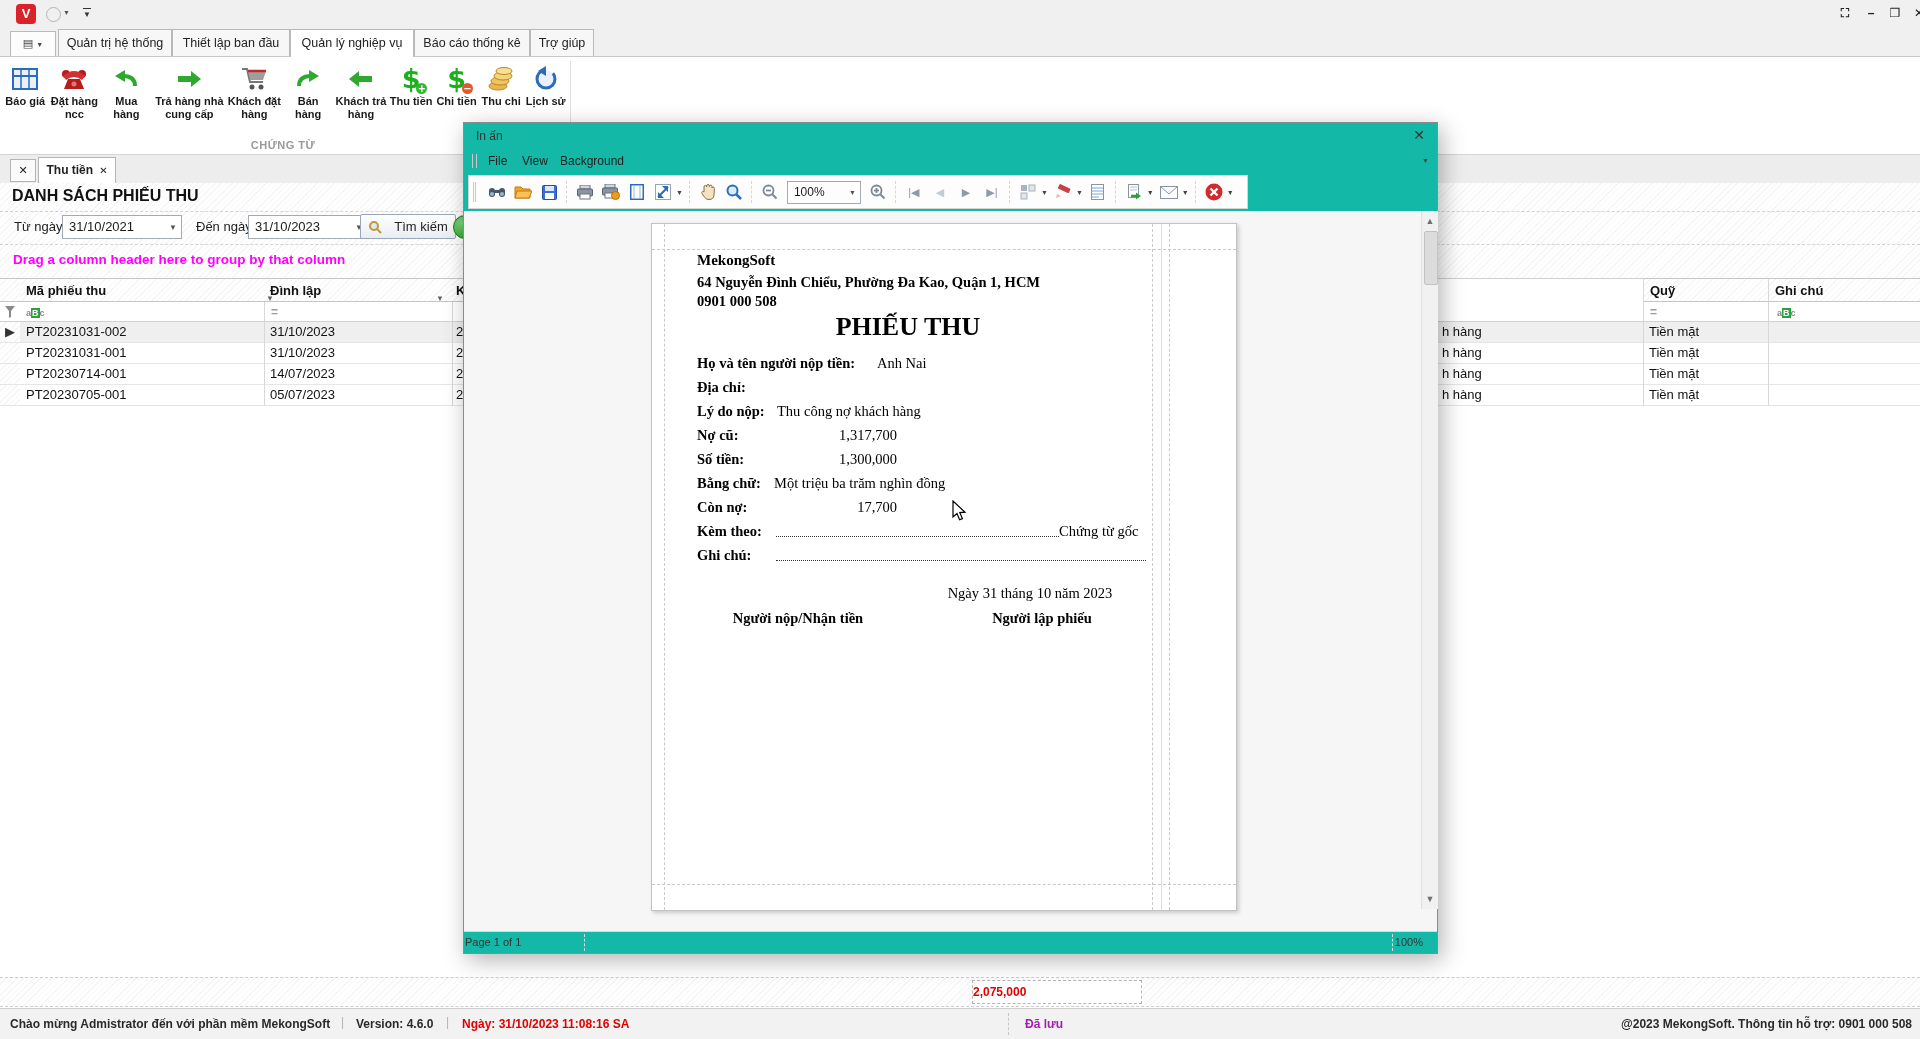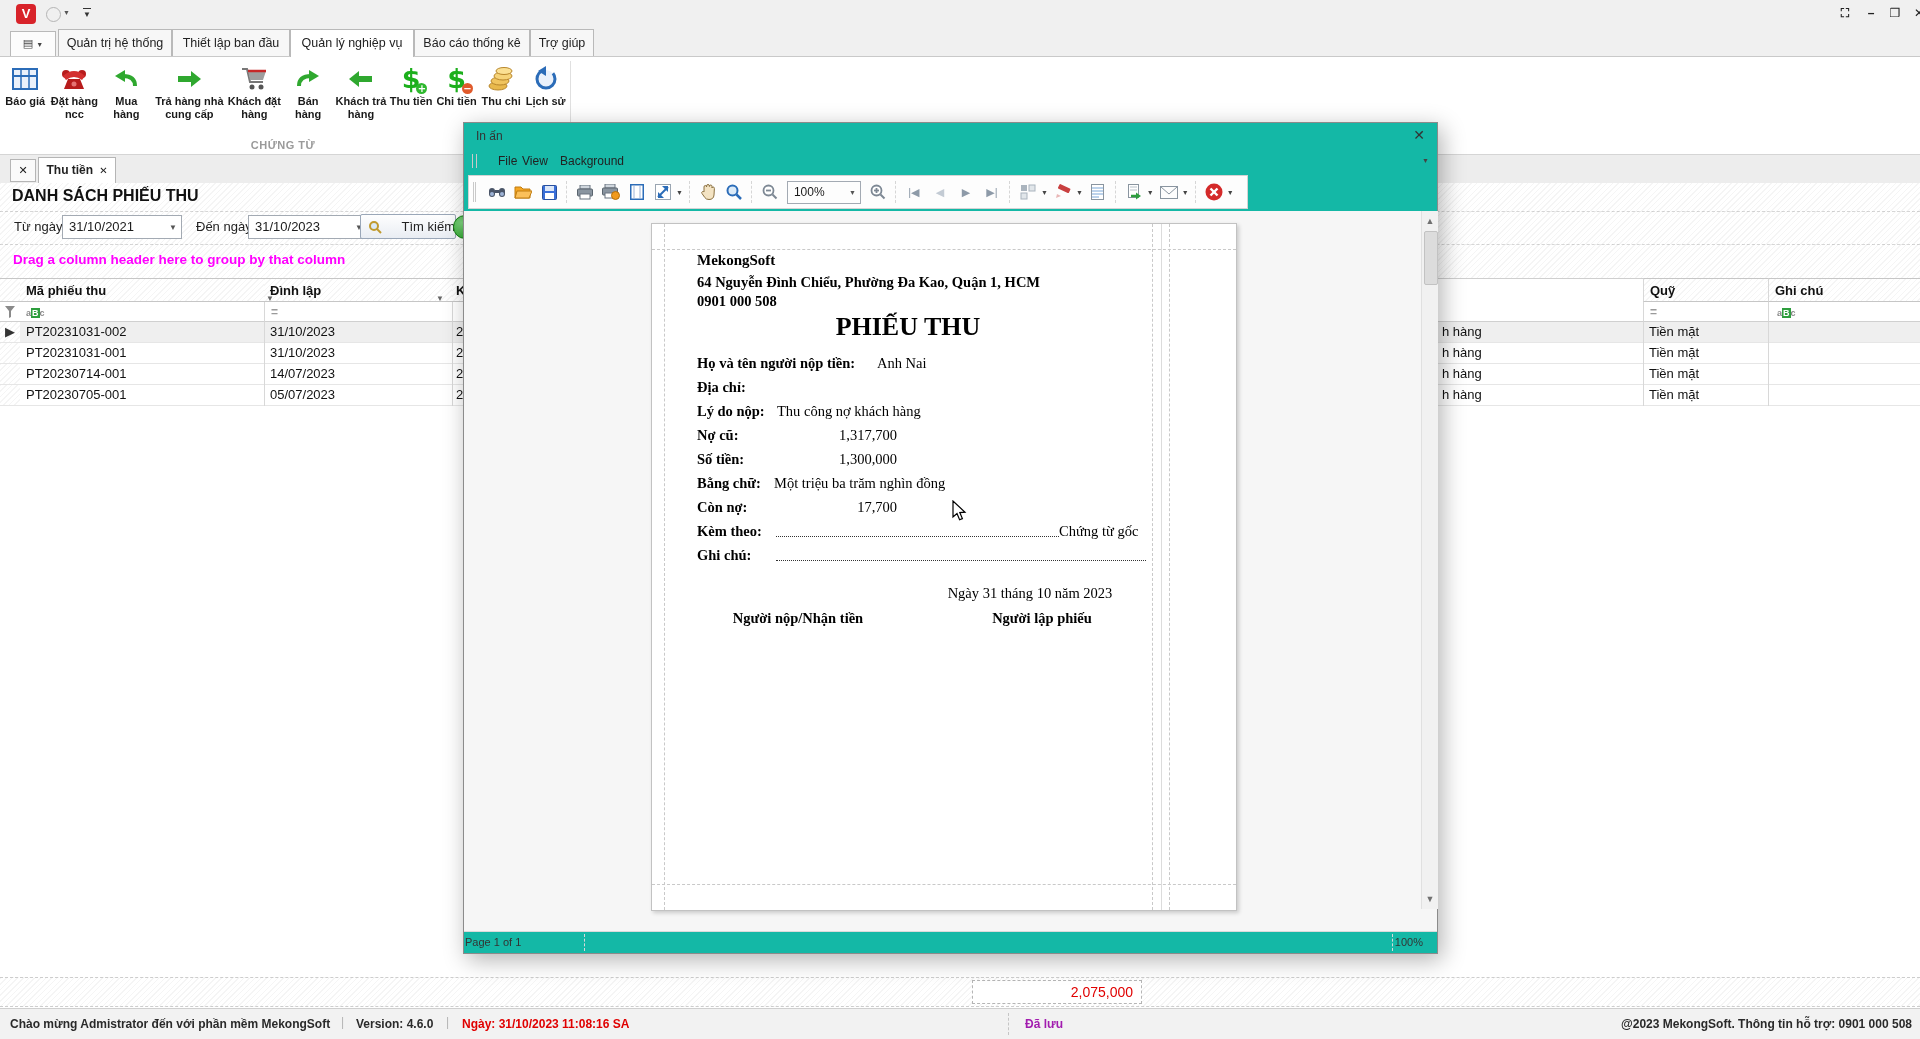--- a/index.html
+++ b/index.html
@@ -46,36 +46,36 @@
   
   .content{left:0;top:183px;width:1920px;height:825px;background:#fff;}
   .band-head{left:0;top:0;width:1920px;height:28px;border-bottom:1px dashed #d6d6d6;}
   .pgtitle{left:12px;top:4px;font-size:16px;font-weight:bold;color:#111;}
   .band-filter{left:0;top:28px;width:1920px;height:33px;border-bottom:1px dashed #d6d6d6;}
   .flabel{top:8px;font-size:13px;color:#222;}
   .combo{top:4px;height:22px;border:1px solid #a3aab3;background:#fff;font-size:13px;line-height:22px;}
   .combo .val{position:absolute;left:6px;top:0;}
   .combo .dd{position:absolute;right:4px;top:1px;font-size:8px;color:#555;}
   .srchbtn{left:360px;top:3px;width:96px;height:25px;border:1px solid #9aa7b8;border-radius:2px;
-           background:linear-gradient(#fefefe,#e9edf3);font-size:13px;color:#222;line-height:23px;text-align:right;padding-left:26px;box-sizing:border-box;}
+           background:linear-gradient(#fefefe,#e9edf3);font-size:13px;color:#222;line-height:23px;text-align:center;padding-left:26px;box-sizing:border-box;}
   .greenbtn{left:453px;top:4px;width:22px;height:22px;border-radius:50%;background:radial-gradient(circle at 35% 30%,#7fd47f,#1f9e1f);border:1px solid #188018;}
   .band-hint{left:0;top:61px;width:1920px;height:34px;border-bottom:1px solid #cfcfcf;}
   .hint{left:13px;top:8px;font-size:13.5px;font-weight:bold;color:#ff00ff;}
   
   .gh{top:95px;height:24px;border-top:1px solid #c6c6c6;border-bottom:1px solid #c6c6c6;font-size:13px;font-weight:bold;color:#111;line-height:23px;box-sizing:border-box;}
   .gf{top:119px;height:20px;border-bottom:1px solid #d0d0d0;background:#fff;box-sizing:border-box;}
   .grow{height:21px;font-size:13px;color:#111;line-height:20px;box-sizing:border-box;border-bottom:1px solid #e6e6e6;}
   .vline{width:1px;background:#d8d8d8;}
   .sortdd{position:absolute;font-size:8px;color:#666;top:8px;}
   .abc{font-size:9px;color:#888;font-weight:bold;}
   .abc b{background:#2e9e3e;color:#fff;padding:0 1px;font-size:9px;}
   .eq{font-size:12px;color:#9a9a9a;font-weight:bold;}
   .footband{left:0;top:794px;width:1920px;height:28px;border-top:1px dashed #cdcdcd;border-bottom:1px dashed #cdcdcd;}
   .footcell{left:972px;top:2px;width:170px;height:24px;border:1px dashed #b5b5b5;background:#fff;
-            font-size:14px;font-weight:normal;color:#e00000;text-align:right;line-height:23px;padding-right:8px;box-sizing:border-box;}
+            font-size:12px;font-weight:bold;color:#e00000;text-align:left;line-height:23px;padding-right:8px;box-sizing:border-box;}
   
   .statusbar{left:0;top:1008px;width:1920px;height:31px;background:#f2f2f2;border-top:1px solid #cfcfcf;font-size:12px;}
   .sb{top:8px;font-weight:bold;color:#2a2a2a;}
   .sbsep{top:6px;color:#b5b5b5;font-weight:normal;}
   .sbred{color:#e00000;} .sbblue{color:#a21caf;}
   .sbdash{left:1008px;top:4px;width:1px;height:22px;border-left:1px dashed #c5c5c5;}
   
   .dialog{left:463px;top:122px;width:973px;height:830px;background:#14b8a6;border:1px solid #8b8b8b;
           box-shadow:4px 6px 22px rgba(0,0,0,.3);z-index:10;}
   .dtitle{left:12px;top:6px;font-size:12px;color:#333;}
@@ -373,21 +373,21 @@
     </div>
   </div>
 </div>
 
 <div class="abs dialog">
   <div class="abs dtitle">In ấn</div>
   <div class="abs dclose">✕</div>
 
   <div class="abs dmenu">
     <span class="abs dgrip"></span>
-    <span class="abs dmi" style="left:28px;">File</span>
+    <span class="abs dmi" style="left:18px;">File</span>
     <span class="abs dmi" style="left:52px;">View</span>
     <span class="abs dmi" style="left:90px;">Background</span>
     <span class="abs dmenu-dd">▼</span>
   </div>
 
   <div class="abs dtools">
     <span style="width:4px;border-left:3px double #c9c9c9;height:20px;margin-right:4px;"></span>
     <span class="ti">
       <svg width="18" height="16" viewBox="0 0 18 16">
           <rect x="1" y="4" width="6" height="9" rx="3" fill="#4a5568"></rect>

